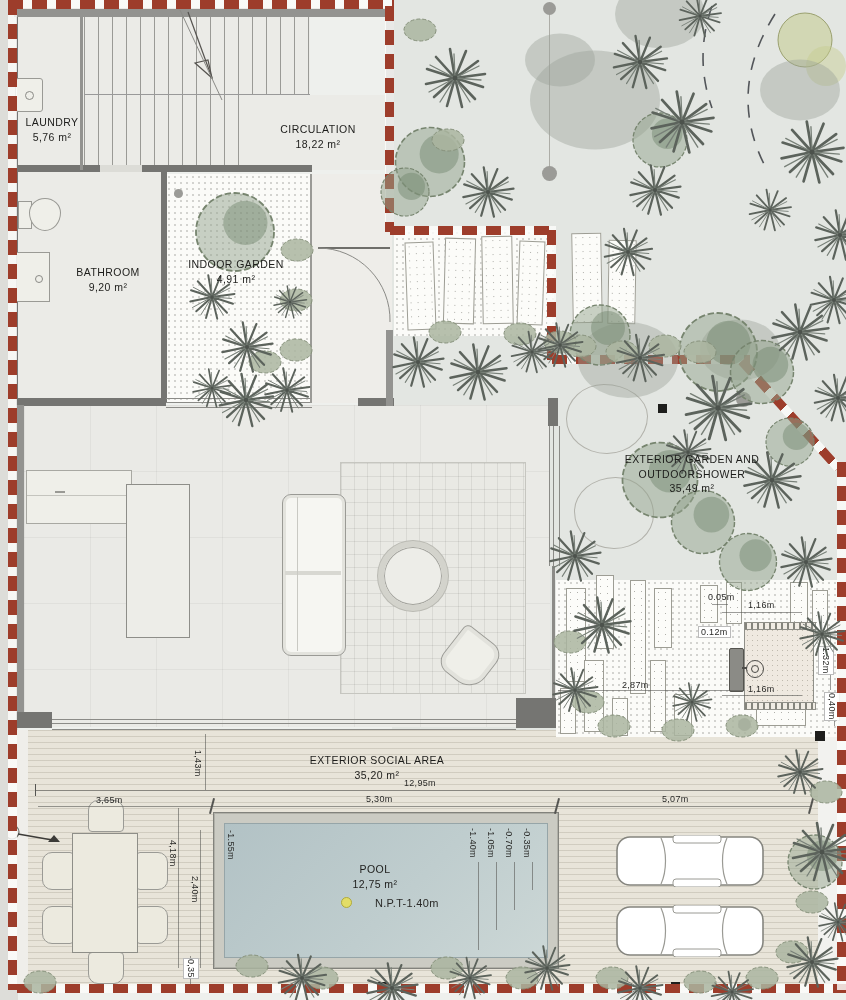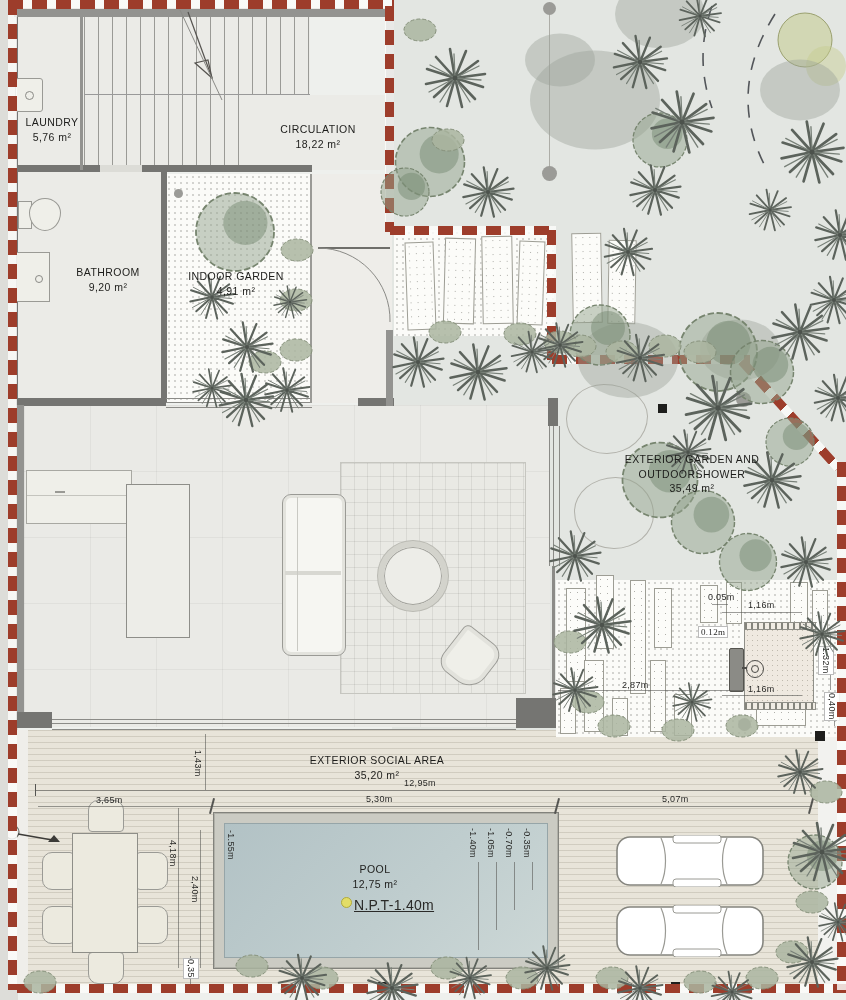--- a/index.html
+++ b/index.html
@@ -251,21 +251,21 @@
   <div class="abs dim" style="left:404px;top:778px;">12,95m</div>
   <div class="abs dim" style="left:366px;top:794px;">5,30m</div>
   <div class="abs dim" style="left:662px;top:794px;">5,07m</div>
   <div class="abs dim" style="left:96px;top:795px;">3,65m</div>
   <div class="abs dim vtext" style="left:193px;top:750px;">1,43m</div>
   <div class="abs dim vtext" style="left:168px;top:840px;">4,18m</div>
   <div class="abs dim vtext" style="left:190px;top:876px;">2,40m</div>
   <div class="abs dim vtext boxed" style="left:183px;top:958px;">0,35</div>
   <div class="abs dim" style="left:708px;top:592px;">0.05m</div>
   <div class="abs dim" style="left:748px;top:600px;">1,16m</div>
-  <div class="abs dim boxed" style="left:698px;top:626px;z-index:34;font-family:Liberation Serif, serif;">0.12m</div>
+  <div class="abs dim boxed" style="left:698px;top:626px;z-index:34;">0.12m</div>
   <div class="abs dim" style="left:622px;top:680px;">2,87m</div>
   <div class="abs dim" style="left:748px;top:684px;">1,16m</div>
   <div class="abs dim vtext boxed" style="left:818px;top:646px;">1.32m</div>
   <div class="abs dim vtext boxed" style="left:824px;top:692px;">0,40m</div>
 
   <div class="abs dim vtext" style="left:226px;top:830px;z-index:12;">-1.55m</div>
   <div class="abs dim vtext" style="left:468px;top:828px;z-index:12;">-1.40m</div>
   <div class="abs dim vtext" style="left:486px;top:828px;z-index:12;">-1.05m</div>
   <div class="abs dim vtext" style="left:504px;top:828px;z-index:12;">-0.70m</div>
   <div class="abs dim vtext" style="left:522px;top:828px;z-index:12;">-0.35m</div>
@@ -275,38 +275,38 @@
     <div>5,76 m²</div>
   </div>
   <div class="abs lbl" style="left:258px;top:122px;width:120px;">
     <div>CIRCULATION</div>
     <div>18,22 m²</div>
   </div>
   <div class="abs lbl" style="left:48px;top:265px;width:120px;">
     <div>BATHROOM</div>
     <div>9,20 m²</div>
   </div>
-  <div class="abs lbl" style="left:176px;top:269px;width:120px;">
+  <div class="abs lbl" style="left:176px;top:257px;width:120px;">
     <div>INDOOR GARDEN</div>
     <div>4,91 m²</div>
   </div>
   <div class="abs lbl" style="left:622px;top:452px;width:140px;">
     <div>EXTERIOR GARDEN AND</div>
     <div>OUTDOORSHOWER</div>
     <div>35,49 m²</div>
   </div>
   <div class="abs lbl" style="left:307px;top:753px;width:140px;">
     <div>EXTERIOR SOCIAL AREA</div>
     <div>35,20 m²</div>
   </div>
   <div class="abs lbl" style="left:315px;top:862px;width:120px;z-index:12;">
     <div>POOL</div>
     <div>12,75 m²</div>
   </div>
-  <div class="abs dim" style="left:354px;top:897px;font-size:14px;z-index:12;text-decoration:underline;">N.P.T-1.40m</div>
+  <div class="abs dim" style="left:375px;top:897px;font-size:11px;z-index:12;">N.P.T-1.40m</div>
 
   <svg class="veg" width="846" height="1000" viewBox="0 0 846 1000">
     <defs>
       <g id="palm" stroke="#5c635c" stroke-width="2.6" stroke-linecap="round" fill="none">
         <path d="M0 0L30 -4M0 0L28 9M0 0L20 21M0 0L7 29M0 0L-8 28M0 0L-21 19M0 0L-29 6M0 0L-28 -9M0 0L-19 -21M0 0L-5 -29M0 0L11 -27M0 0L23 -17"></path>
         <path stroke-width="1.3" stroke="#788078" d="M0 0L24 -12M0 0L15 24M0 0L-15 24M0 0L-25 -13M0 0L-1 -24M0 0L26 2M0 0L-26 14"></path>
         <circle r="2.5" fill="#4c524c" stroke="none"></circle>
       </g>
       <g id="tree">
           <circle r="30" fill="rgba(148,164,142,0.50)" stroke="#77856f" stroke-width="1.4" stroke-dasharray="5 2"></circle>

